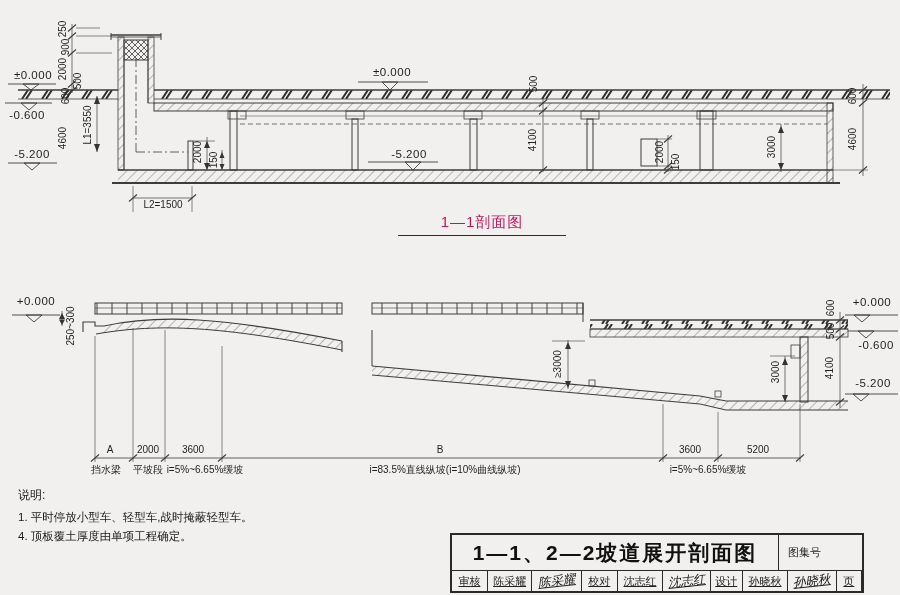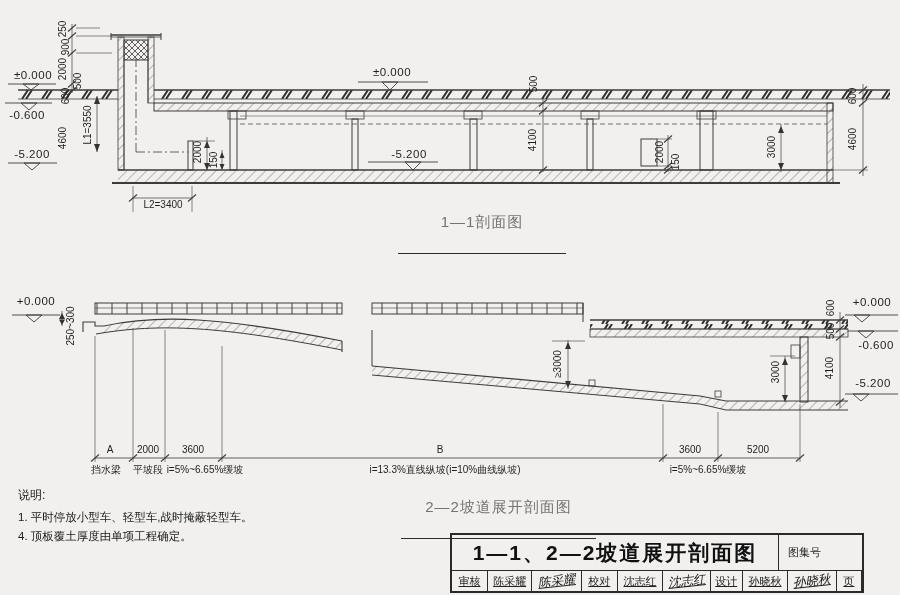--- a/index.html
+++ b/index.html
@@ -2,21 +2,21 @@
 <html><head>
 <meta charset="utf-8">
 <style>
   html,body{margin:0;padding:0;}
   #app{position:relative;width:900px;height:595px;background:#f1f0ee;overflow:hidden;
        font-family:"Liberation Sans","DejaVu Sans",sans-serif;color:#222;}
   svg{position:absolute;left:0;top:0;}
   .lbl{position:absolute;transform:translate(-50%,-50%);font-size:10px;color:#1f1f1f;white-space:nowrap;line-height:1;}
   .lblv{position:absolute;transform:translate(-50%,-50%) rotate(-90deg);font-size:10px;color:#1f1f1f;white-space:nowrap;line-height:1;}
   .elev{font-size:11.5px;letter-spacing:.5px;}
-  .cap{position:absolute;text-align:center;font-size:15px;color:#737373;border-bottom:1.6px solid #2c2c2c;padding-bottom:21px;letter-spacing:1px;white-space:nowrap;}
+  .cap{position:absolute;text-align:center;font-size:15px;color:#be185d;border-bottom:1.6px solid #2c2c2c;padding-bottom:3px;letter-spacing:1px;white-space:nowrap;}
   .notes{position:absolute;left:18px;top:487px;width:390px;color:#1c1c1c;}
   .notes .nt{font-size:12px;margin-bottom:4px;}
   .notes .ni{font-size:11.5px;line-height:19px;white-space:nowrap;}
   .tb{position:absolute;left:450px;top:533px;width:414px;height:60px;border:2px solid #2a2a2a;box-sizing:border-box;display:flex;flex-direction:column;}
   .tb .r1{display:flex;height:35px;border-bottom:1.5px solid #2a2a2a;}
   .tb .r2{display:flex;flex:1;}
   .tb .c{display:flex;align-items:center;justify-content:center;border-left:1px solid #2a2a2a;box-sizing:border-box;overflow:hidden;white-space:nowrap;}
   .tb .c:first-child{border-left:none;}
   .tb .t{width:326px;font-size:21px;font-weight:bold;letter-spacing:2px;color:#111;}
   .tb .al{width:52px;font-size:11px;}
@@ -240,21 +240,21 @@
 <div class="lbl elev" style="left:32px;top:155px">-5.200</div>
 <div class="lbl elev" style="left:392px;top:73px">±0.000</div>
 <div class="lbl elev" style="left:409px;top:155px">-5.200</div>
 <div class="lblv" style="left:63px;top:29px">250</div>
 <div class="lblv" style="left:66px;top:47px">900</div>
 <div class="lblv" style="left:63px;top:69px">2000</div>
 <div class="lblv" style="left:78px;top:81px">500</div>
 <div class="lblv" style="left:66px;top:96px">600</div>
 <div class="lblv" style="left:63px;top:138px">4600</div>
 <div class="lblv" style="left:88px;top:125px">L1=3550</div>
-<div class="lbl" style="left:163px;top:205px">L2=3400</div>
+<div class="lbl" style="left:163px;top:205px">L2=1500</div>
 <div class="lblv" style="left:198px;top:152px">2000</div>
 <div class="lblv" style="left:214px;top:160px">150</div>
 <div class="lblv" style="left:534px;top:84px">500</div>
 <div class="lblv" style="left:533px;top:140px">4100</div>
 <div class="lblv" style="left:660px;top:152px">2000</div>
 <div class="lblv" style="left:676px;top:162px">150</div>
 <div class="lblv" style="left:772px;top:147px">3000</div>
 <div class="lblv" style="left:853px;top:96px">600</div>
 <div class="lblv" style="left:853px;top:139px">4600</div>
 <div class="cap" style="left:398px;top:213px;width:168px">1—1剖面图</div>
@@ -271,23 +271,22 @@
 <div class="lblv" style="left:776px;top:372px">3000</div>
 <div class="lbl" style="left:110px;top:450px">A</div>
 <div class="lbl" style="left:148px;top:450px">2000</div>
 <div class="lbl" style="left:193px;top:450px">3600</div>
 <div class="lbl" style="left:440px;top:450px">B</div>
 <div class="lbl" style="left:690px;top:450px">3600</div>
 <div class="lbl" style="left:758px;top:450px">5200</div>
 <div class="lbl" style="left:106px;top:470px">挡水梁</div>
 <div class="lbl" style="left:148px;top:470px">平坡段</div>
 <div class="lbl" style="left:205px;top:470px">i=5%~6.65%缓坡</div>
-<div class="lbl" style="left:445px;top:470px">i=13.3%直线纵坡(i=10%曲线纵坡)</div>
+<div class="lbl" style="left:445px;top:470px">i=83.5%直线纵坡(i=10%曲线纵坡)</div>
 <div class="lbl" style="left:708px;top:470px">i=5%~6.65%缓坡</div>
-<div class="cap" style="left:401px;top:498px;width:195px">2—2坡道展开剖面图</div>
 
 <div class="notes">
   <div class="nt">说明:</div>
   <div class="ni">1. 平时停放小型车、轻型车,战时掩蔽轻型车。</div>
   <div class="ni">4. 顶板覆土厚度由单项工程确定。</div>
 </div>
 
 <div class="tb">
   <div class="r1">
     <div class="c t">1—1、2—2坡道展开剖面图</div>

